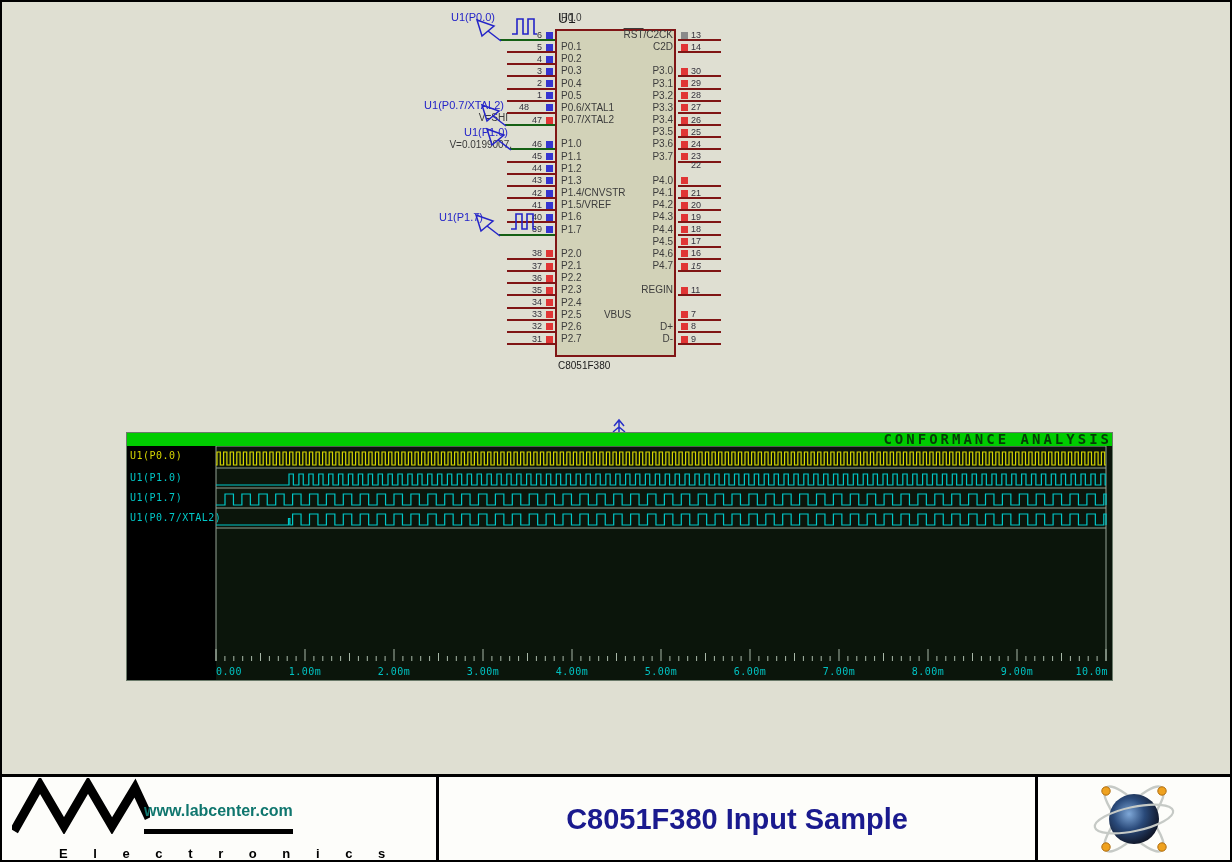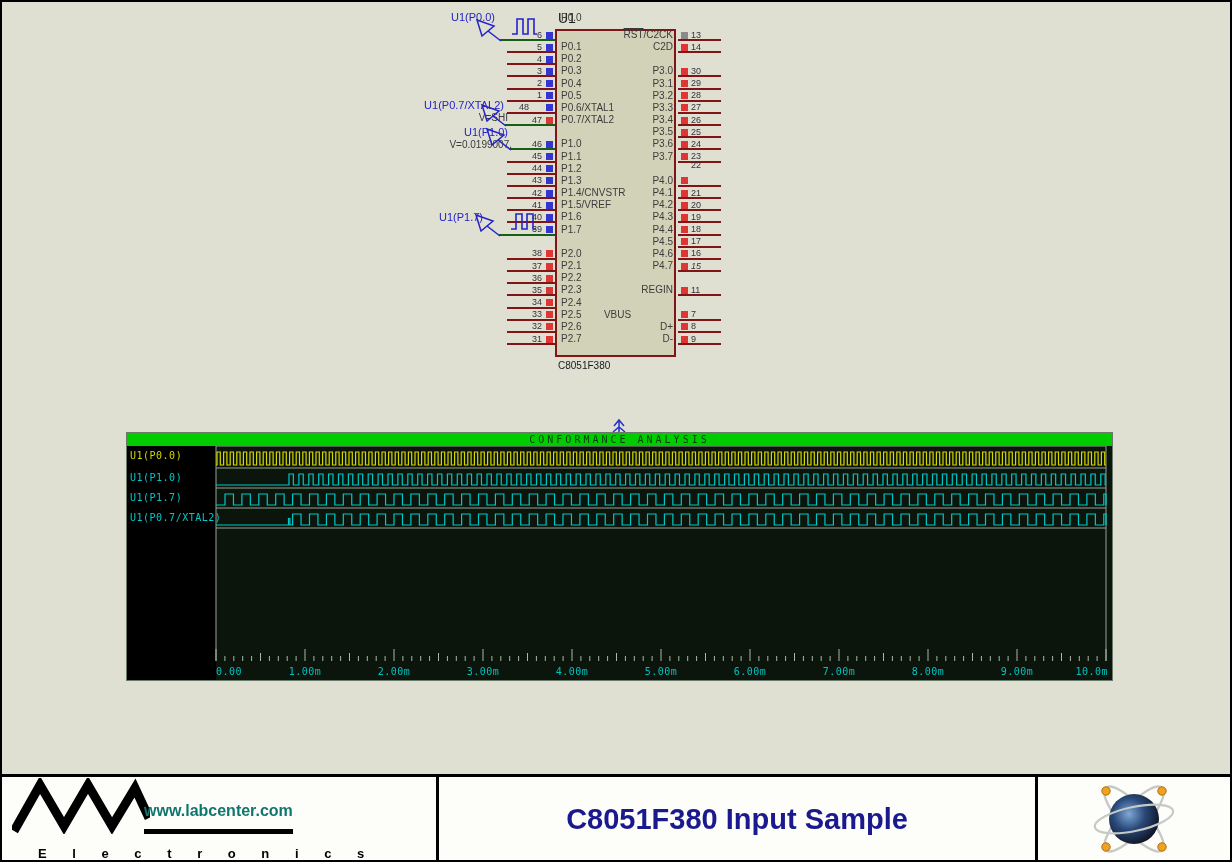--- a/index.html
+++ b/index.html
@@ -14,37 +14,37 @@
   .pin-sq{position:absolute;width:7px;height:7px;}
   .pin-wire{position:absolute;height:2px;}
   .pin-lbl{position:absolute;font-size:10px;color:#3c3c3c;line-height:11px;white-space:nowrap;}
   .ovl{text-decoration:overline;}
   .probe-lbl{position:absolute;font-size:11px;color:#2424c8;text-align:right;line-height:12px;white-space:nowrap;}
   .probe-val{position:absolute;font-size:10px;color:#3a3a3a;text-align:right;line-height:11px;white-space:nowrap;}
   .probe-arrow,.pulse-glyph,.marker{position:absolute;line-height:0;}
   
   .graph{position:absolute;left:124px;top:430px;width:985px;height:247px;border:1px solid #6a7a6a;box-sizing:content-box;}
   .graph-bar{height:13px;background:#00cc00;color:#063c06;font-family:"DejaVu Sans Mono",monospace;
-             font-size:10px;font-weight:normal;letter-spacing:3px;text-align:center;line-height:13px;}
+             font-size:14px;font-weight:bold;letter-spacing:3px;text-align:right;line-height:13px;}
   .graph-body{position:relative;width:985px;height:234px;background:#0b150b;}
   #graph-svg{position:absolute;left:0;top:0;}
   .sig-lbl{position:absolute;font-family:"DejaVu Sans Mono",monospace;font-size:10px;letter-spacing:0.5px;
            line-height:11px;white-space:nowrap;}
   
   .footer{position:absolute;left:0;top:772px;width:1228px;height:84px;border-top:3px solid #000;
           display:flex;background:#fdfdfa;}
   .f1{width:437px;border-right:3px solid #000;display:flex;flex-direction:column;justify-content:center;box-sizing:border-box;}
   .f2{flex:1;border-right:3px solid #000;display:flex;align-items:center;justify-content:center;box-sizing:border-box;}
   .f3{width:192px;display:flex;align-items:center;justify-content:center;}
   .f-title{font-size:29px;font-weight:bold;color:#1a1a8e;}
   .brand-row{display:flex;align-items:flex-end;padding-left:12px;height:56px;}
   .brand{font-size:42px;font-weight:bold;letter-spacing:-2px;line-height:0.85;border-bottom:5px solid #000;color:#000;}
   .zig{margin:0 -6px 0 -2px;}
   .url{font-size:16px;font-weight:bold;border-bottom:5px solid #000;padding-bottom:9px;color:#0f766e;}
-  .electronics{font-size:13px;font-weight:bold;letter-spacing:11px;padding-left:36px;margin-top:12px;color:#000;}
+  .electronics{font-size:13px;font-weight:bold;letter-spacing:11px;padding-left:57px;margin-top:12px;color:#000;}
 </style>
 </head>
 <body>
 
 <div class="page" id="schematic">
 
   <div class="chip-body"></div>
   <div class="chip-ref">U1</div>
   <div class="chip-part">C8051F380</div>
 

